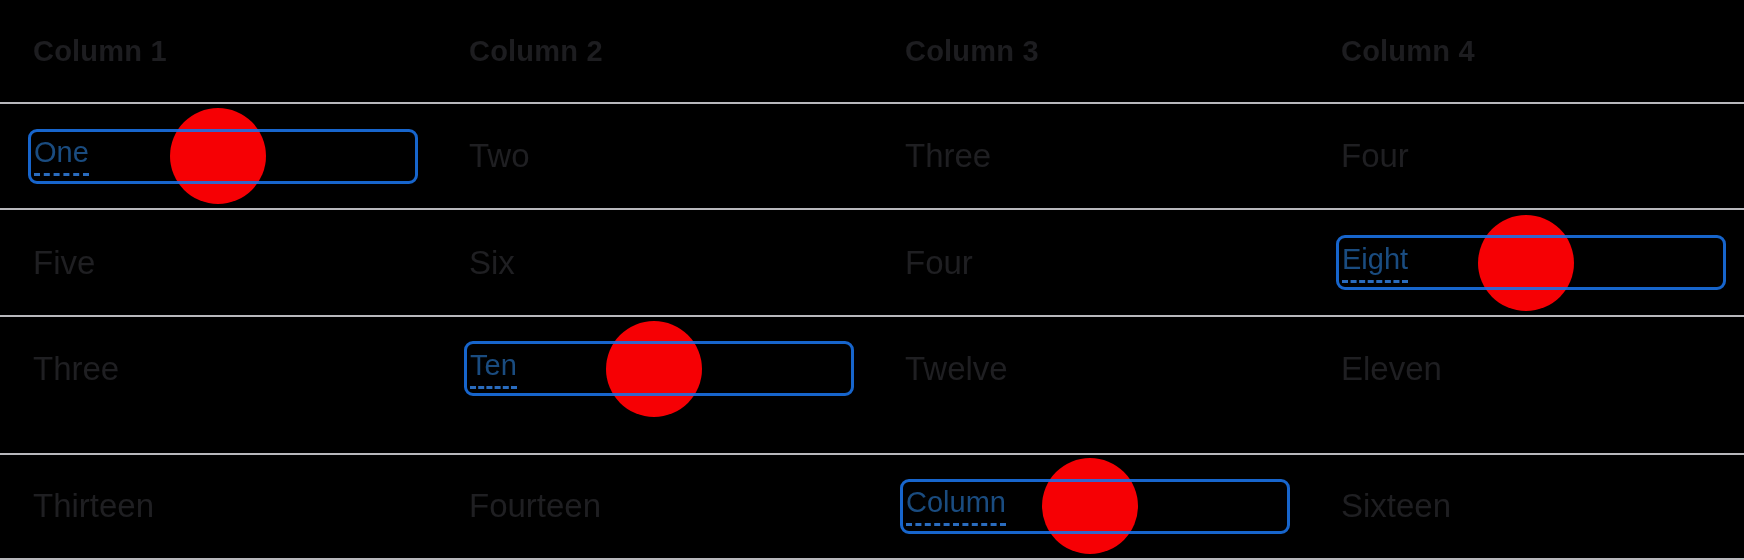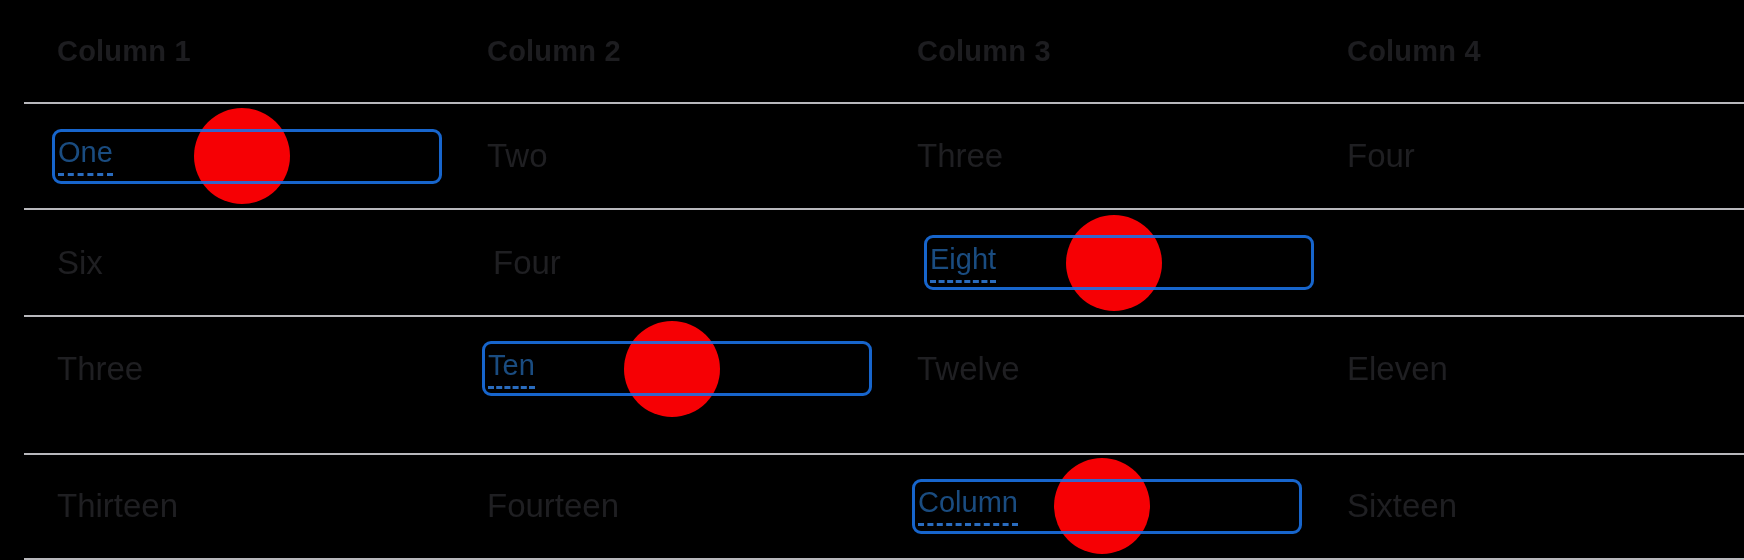--- a/index.html
+++ b/index.html
@@ -12,21 +12,21 @@
     --focus-ring:rgba(26,115,232,0.88);
     --click-red:#f60004;
   }
   *{box-sizing:border-box;margin:0;padding:0;}
   html,body{width:1744px;height:560px;overflow:hidden;}
   body{
     background:var(--bg);
     font-family:"Liberation Sans","DejaVu Sans",sans-serif;
     position:relative;
   }
-  .table{width:1744px;height:560px;display:flex;flex-direction:column;padding-left:24px;}
+  .table{width:1744px;height:560px;display:flex;flex-direction:column;}
   .thead{
     height:107px;display:flex;align-items:center;
   }
   .hcell{
     width:436px;padding-left:33px;
     font-size:29px;font-weight:700;color:var(--header-text);
     letter-spacing:0.2px;
   }
   .trow{
     height:111px;border-top:2px solid var(--line);
@@ -100,20 +100,23 @@
     <div class="cell">
       <span class="plain">Three</span>
     </div>
     <div class="cell">
       <span class="plain">Four</span>
     </div>
   </div>
 
   <div class="trow">
     <div class="cell">
+      <span class="plain">Five</span>
+    </div>
+    <div class="cell">
       <span class="plain">Six</span>
     </div>
     <div class="cell">
       <span class="plain">Four</span>
     </div>
     <div class="cell">
       <div class="focus-box">
         <a class="cell-link">Eight</a>
         <span class="click-circle"></span>
         <span class="ring"></span>

